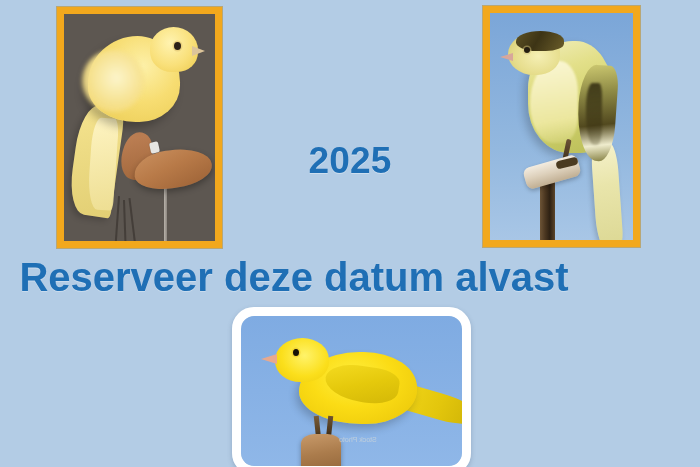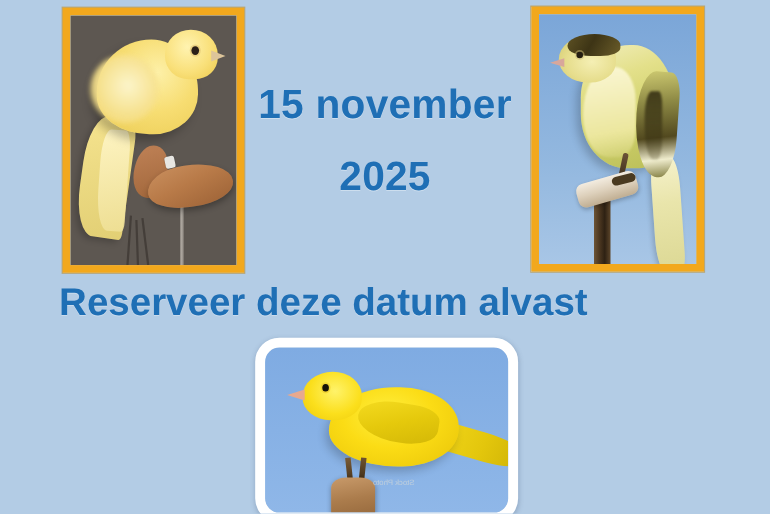--- a/index.html
+++ b/index.html
@@ -25,21 +25,21 @@
     color:#1f6fb5;
     font-weight:bold;
     letter-spacing:.2px;
     text-shadow:0 1px 0 rgba(255,255,255,.35);
     white-space:nowrap;
   }
   #date-line{ top:74px; font-size:37px; }
   #year-line{ top:140px; font-size:37px; }
   #tagline{
     position:absolute;left:0;width:588px;text-align:center;
-    top:255px;font-size:35px;font-weight:bold;color:#1f6fb5;
+    top:255px;font-size:40px;font-weight:bold;color:#1f6fb5;
     text-shadow:0 1px 0 rgba(255,255,255,.3);
     white-space:nowrap;
   }
 
   
   .photo-frame{
     position:absolute;
     box-sizing:border-box;
     overflow:hidden;
   }
@@ -311,21 +311,20 @@
         <div class="rb-dowel"></div>
         <div class="rb-foot"></div>
         <div class="rb-head"></div>
         <div class="rb-cap"></div>
         <div class="rb-eye"></div>
         <div class="rb-beak"></div>
       </div>
     </div>
   </div>
 
-  <div class="headline" id="date-line">15 november</div>
 
   <div class="headline" id="year-line">2025</div>
 
   <div id="tagline">Reserveer deze datum alvast</div>
 
   <div class="photo-frame frame-white" id="photo-bottom">
     <div class="photo-inner">
       <div class="bird">
         <div class="bb-tail"></div>
         <div class="bb-body"></div>

